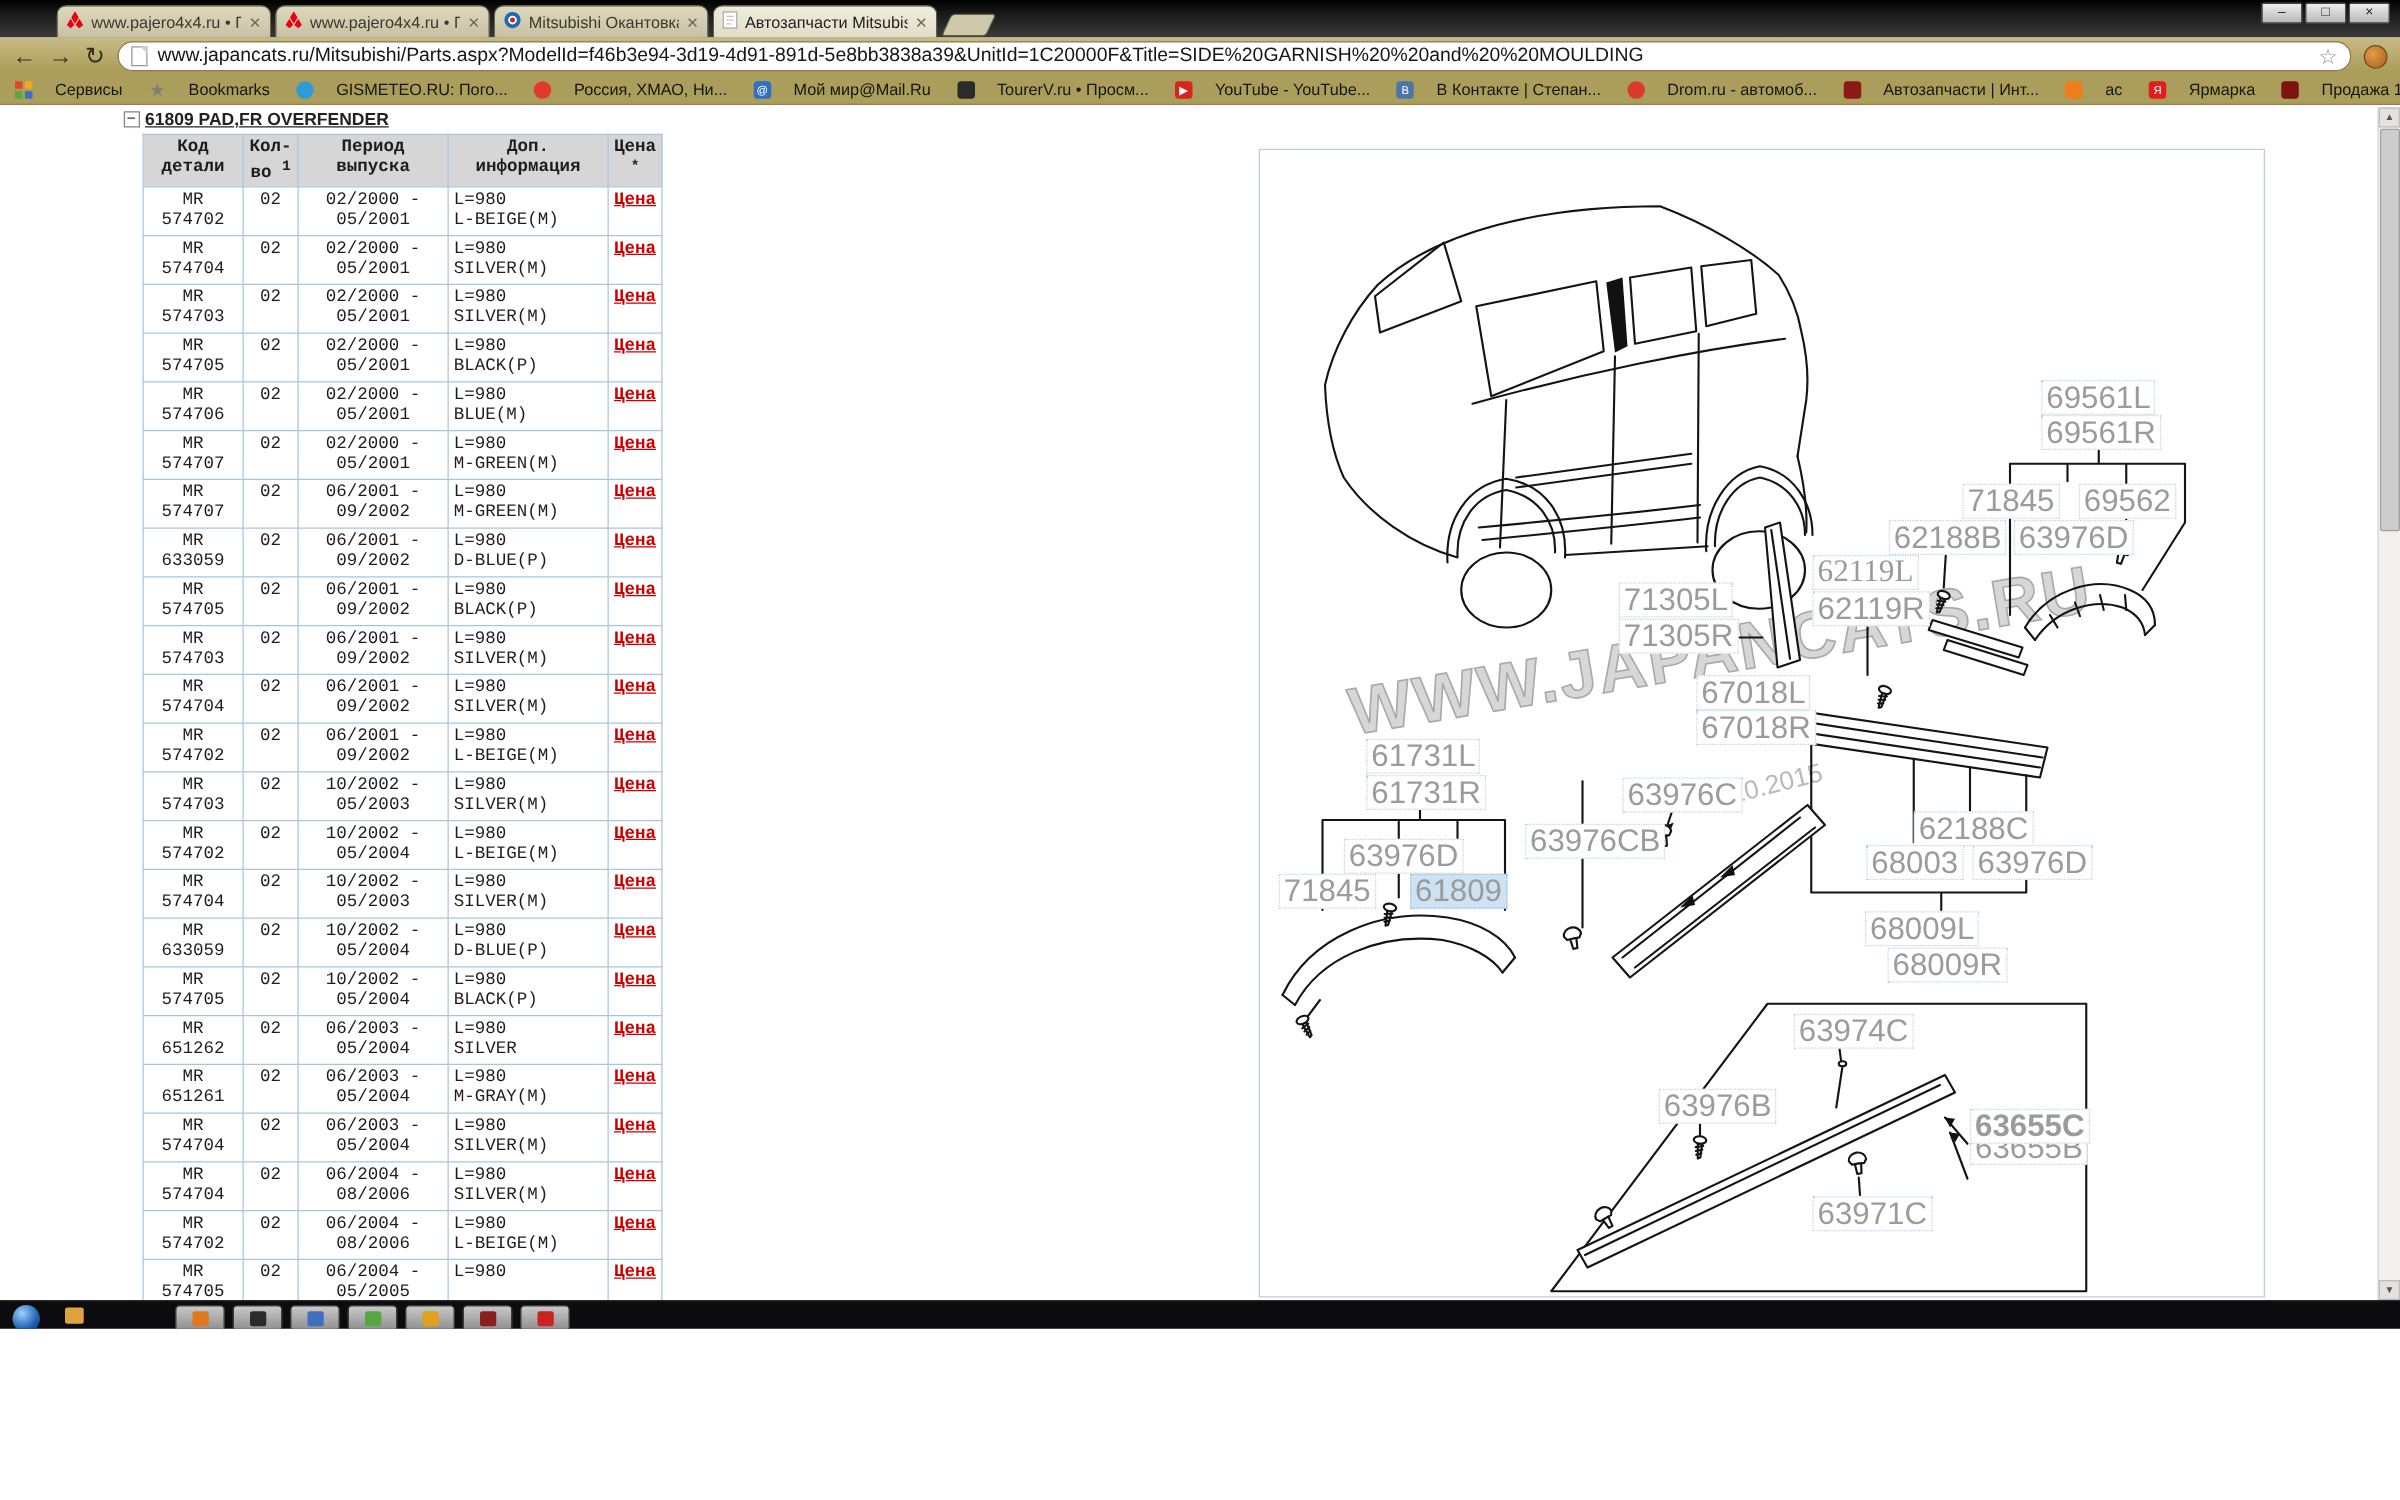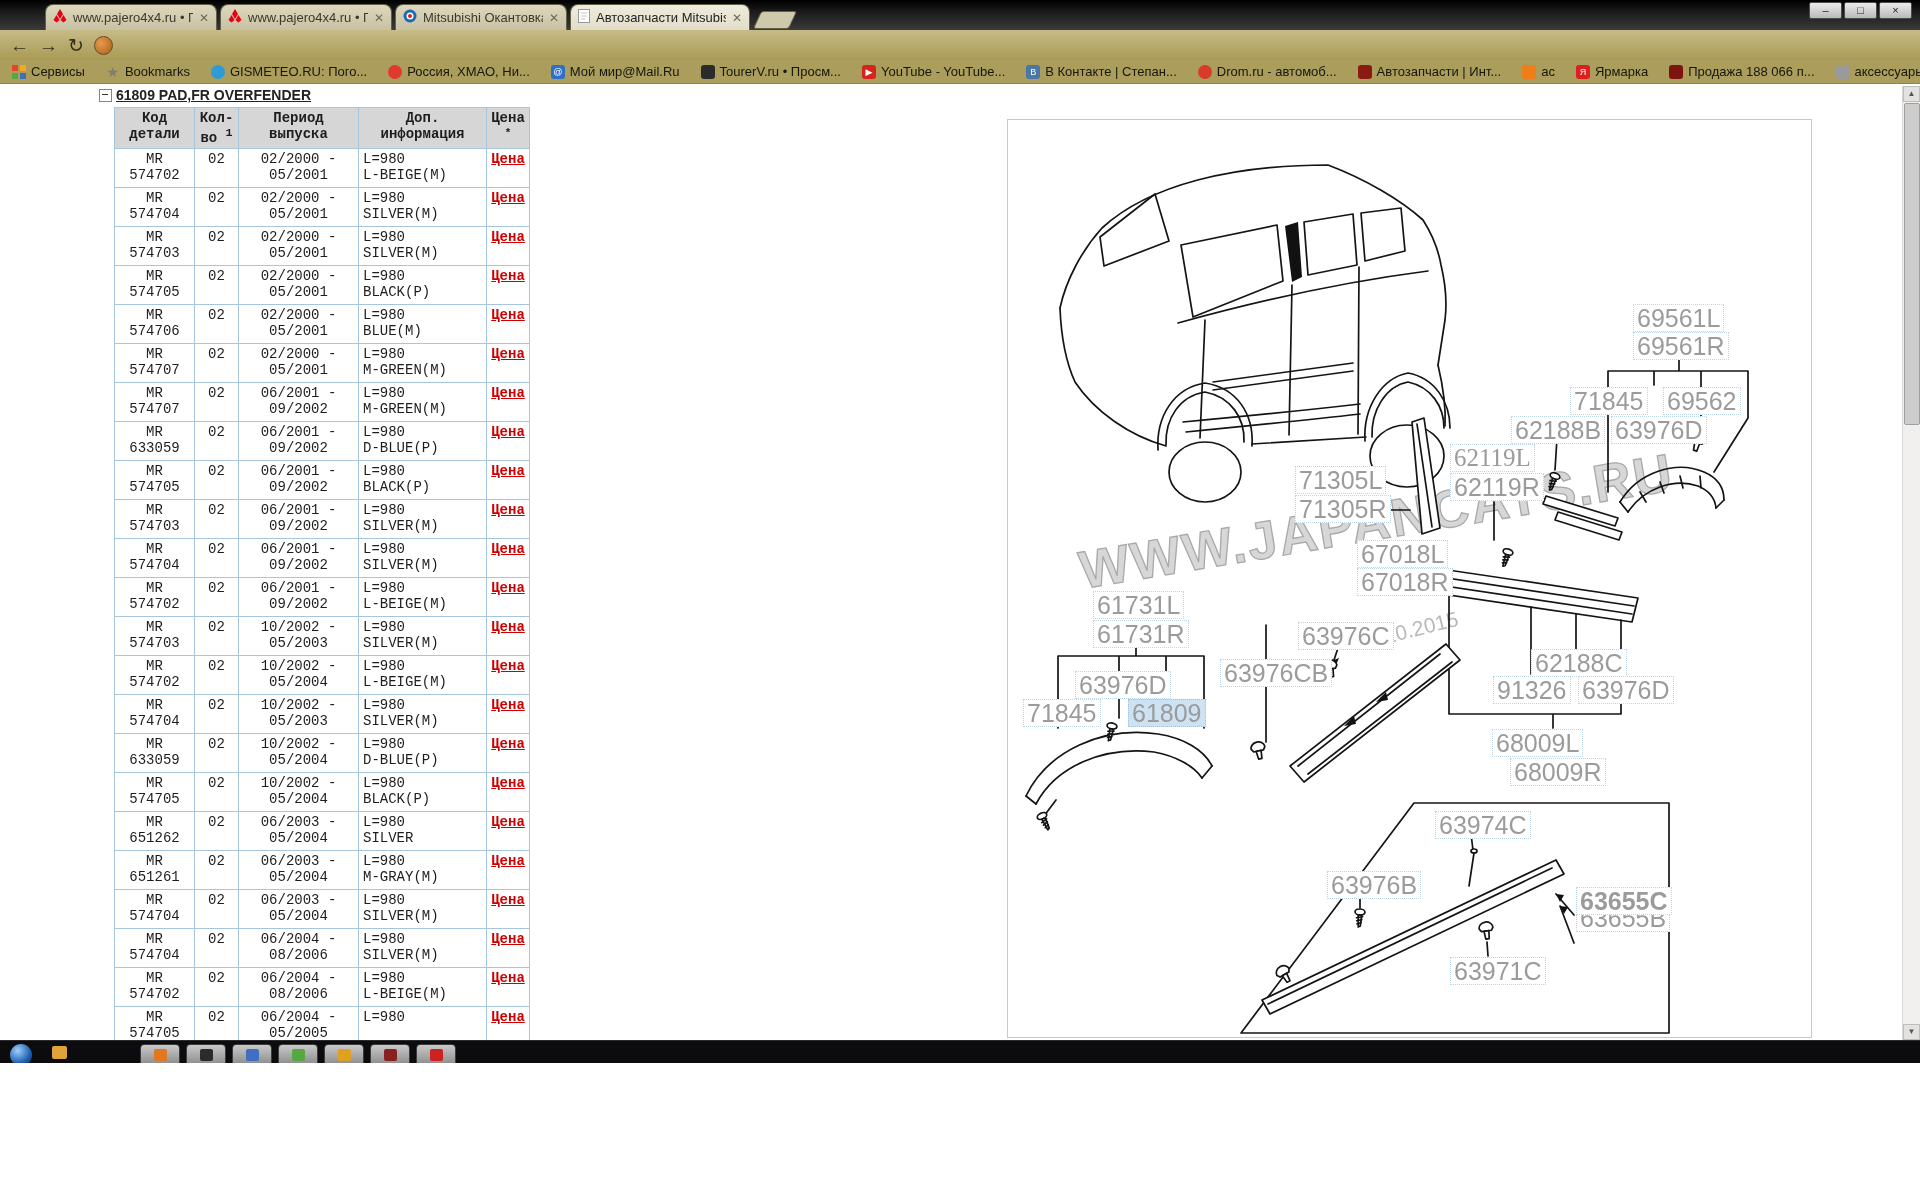--- a/index.html
+++ b/index.html
@@ -35,21 +35,21 @@
                  border-left-color:transparent;border-bottom-color:transparent;}
   .urltext{font-size:15.5px;color:#151515;white-space:nowrap;overflow:hidden;flex:1;}
   .star{font-size:17px;color:#8f8f8f;flex:0 0 auto;}
   .wrench{width:17px;height:17px;border-radius:50%;background:radial-gradient(circle at 35% 35%,#e79a4a,#a85f1a);
           border:1px solid #6d4b22;flex:0 0 auto;}
 
   
   .bookmarksbar{position:absolute;left:0;top:60px;width:1920px;height:24px;background:#ab9d5b;
                 border-bottom:1px solid #8f8347;display:flex;align-items:center;gap:21px;
                 padding:0 12px;box-sizing:border-box;font-size:13px;color:#17170c;white-space:nowrap;}
-  .bitem{display:flex;align-items:flex-end;gap:5px;}
+  .bitem{display:flex;align-items:flex-end;gap:18px;}
   .bicon{width:14px;height:14px;border-radius:3px;display:inline-flex;align-items:center;
          justify-content:center;font-size:9px;color:#fff;flex:0 0 auto;}
   .bicon.grid{background:
       linear-gradient(#e8432d,#e8432d) 0 0/6px 6px no-repeat,
       linear-gradient(#f5a623,#f5a623) 8px 0/6px 6px no-repeat,
       linear-gradient(#57a843,#57a843) 0 8px/6px 6px no-repeat,
       linear-gradient(#3f6fbe,#3f6fbe) 8px 8px/6px 6px no-repeat;border-radius:0;}
   .bicon.staricon{background:none;color:#7d7d72;font-size:14px;}
 
   
@@ -147,20 +147,25 @@
       <div class="winbtn">–</div>
       <div class="winbtn">□</div>
       <div class="winbtn">×</div>
     </div>
   </div>
 
   <div class="navbar">
     <span class="navicon">←</span>
     <span class="navicon">→</span>
     <span class="navicon">↻</span>
+    <div class="urlbar">
+      <span class="docicon"></span>
+      <span class="urltext">www.japancats.ru/Mitsubishi/Parts.aspx?ModelId=f46b3e94-3d19-4d91-891d-5e8bb3838a39&amp;UnitId=1C20000F&amp;Title=SIDE%20GARNISH%20%20and%20%20MOULDING</span>
+      <span class="star">☆</span>
+    </div>
     <span class="wrench"></span>
   </div>
 
   <div class="bookmarksbar">
       <div class="bitem">
         <span class="bicon grid"></span>
         <span>Сервисы</span>
       </div>
       <div class="bitem">
         <span class="bicon staricon">★</span>
@@ -580,21 +585,21 @@
       <div class="plabel" style="left: 442px; top: 353px;">62119R</div>
       <div class="plabel" style="left: 287px; top: 346px;">71305L</div>
       <div class="plabel" style="left: 287px; top: 375px;">71305R</div>
       <div class="plabel" style="left: 349px; top: 420px;">67018L</div>
       <div class="plabel" style="left: 349px; top: 448px;">67018R</div>
       <div class="plabel" style="left: 85px; top: 471px;">61731L</div>
       <div class="plabel" style="left: 85px; top: 500px;">61731R</div>
       <div class="plabel" style="left: 290px; top: 502px;">63976C</div>
       <div class="plabel" style="left: 212px; top: 539px;">63976CB</div>
       <div class="plabel" style="left: 523px; top: 529px;">62188C</div>
-      <div class="plabel" style="left: 485px; top: 556px;">91326</div>
+      <div class="plabel" style="left: 485px; top: 556px;">68003</div>
       <div class="plabel" style="left: 570px; top: 556px;">63976D</div>
       <div class="plabel" style="left: 67px; top: 551px;">63976D</div>
       <div class="plabel" style="left: 15px; top: 579px;">71845</div>
       <div class="plabel hl" style="left: 120px; top: 579px;">61809</div>
       <div class="plabel" style="left: 484px; top: 609px;">68009L</div>
       <div class="plabel" style="left: 502px; top: 638px;">68009R</div>
       <div class="plabel" style="left: 427px; top: 691px;">63974C</div>
       <div class="plabel" style="left: 319px; top: 751px;">63976B</div>
       <div class="plabel" style="left: 568px; top: 784px;">63655B</div>
       <div class="plabel" style="left: 568px; top: 767px; font-weight: bold;">63655C</div>

